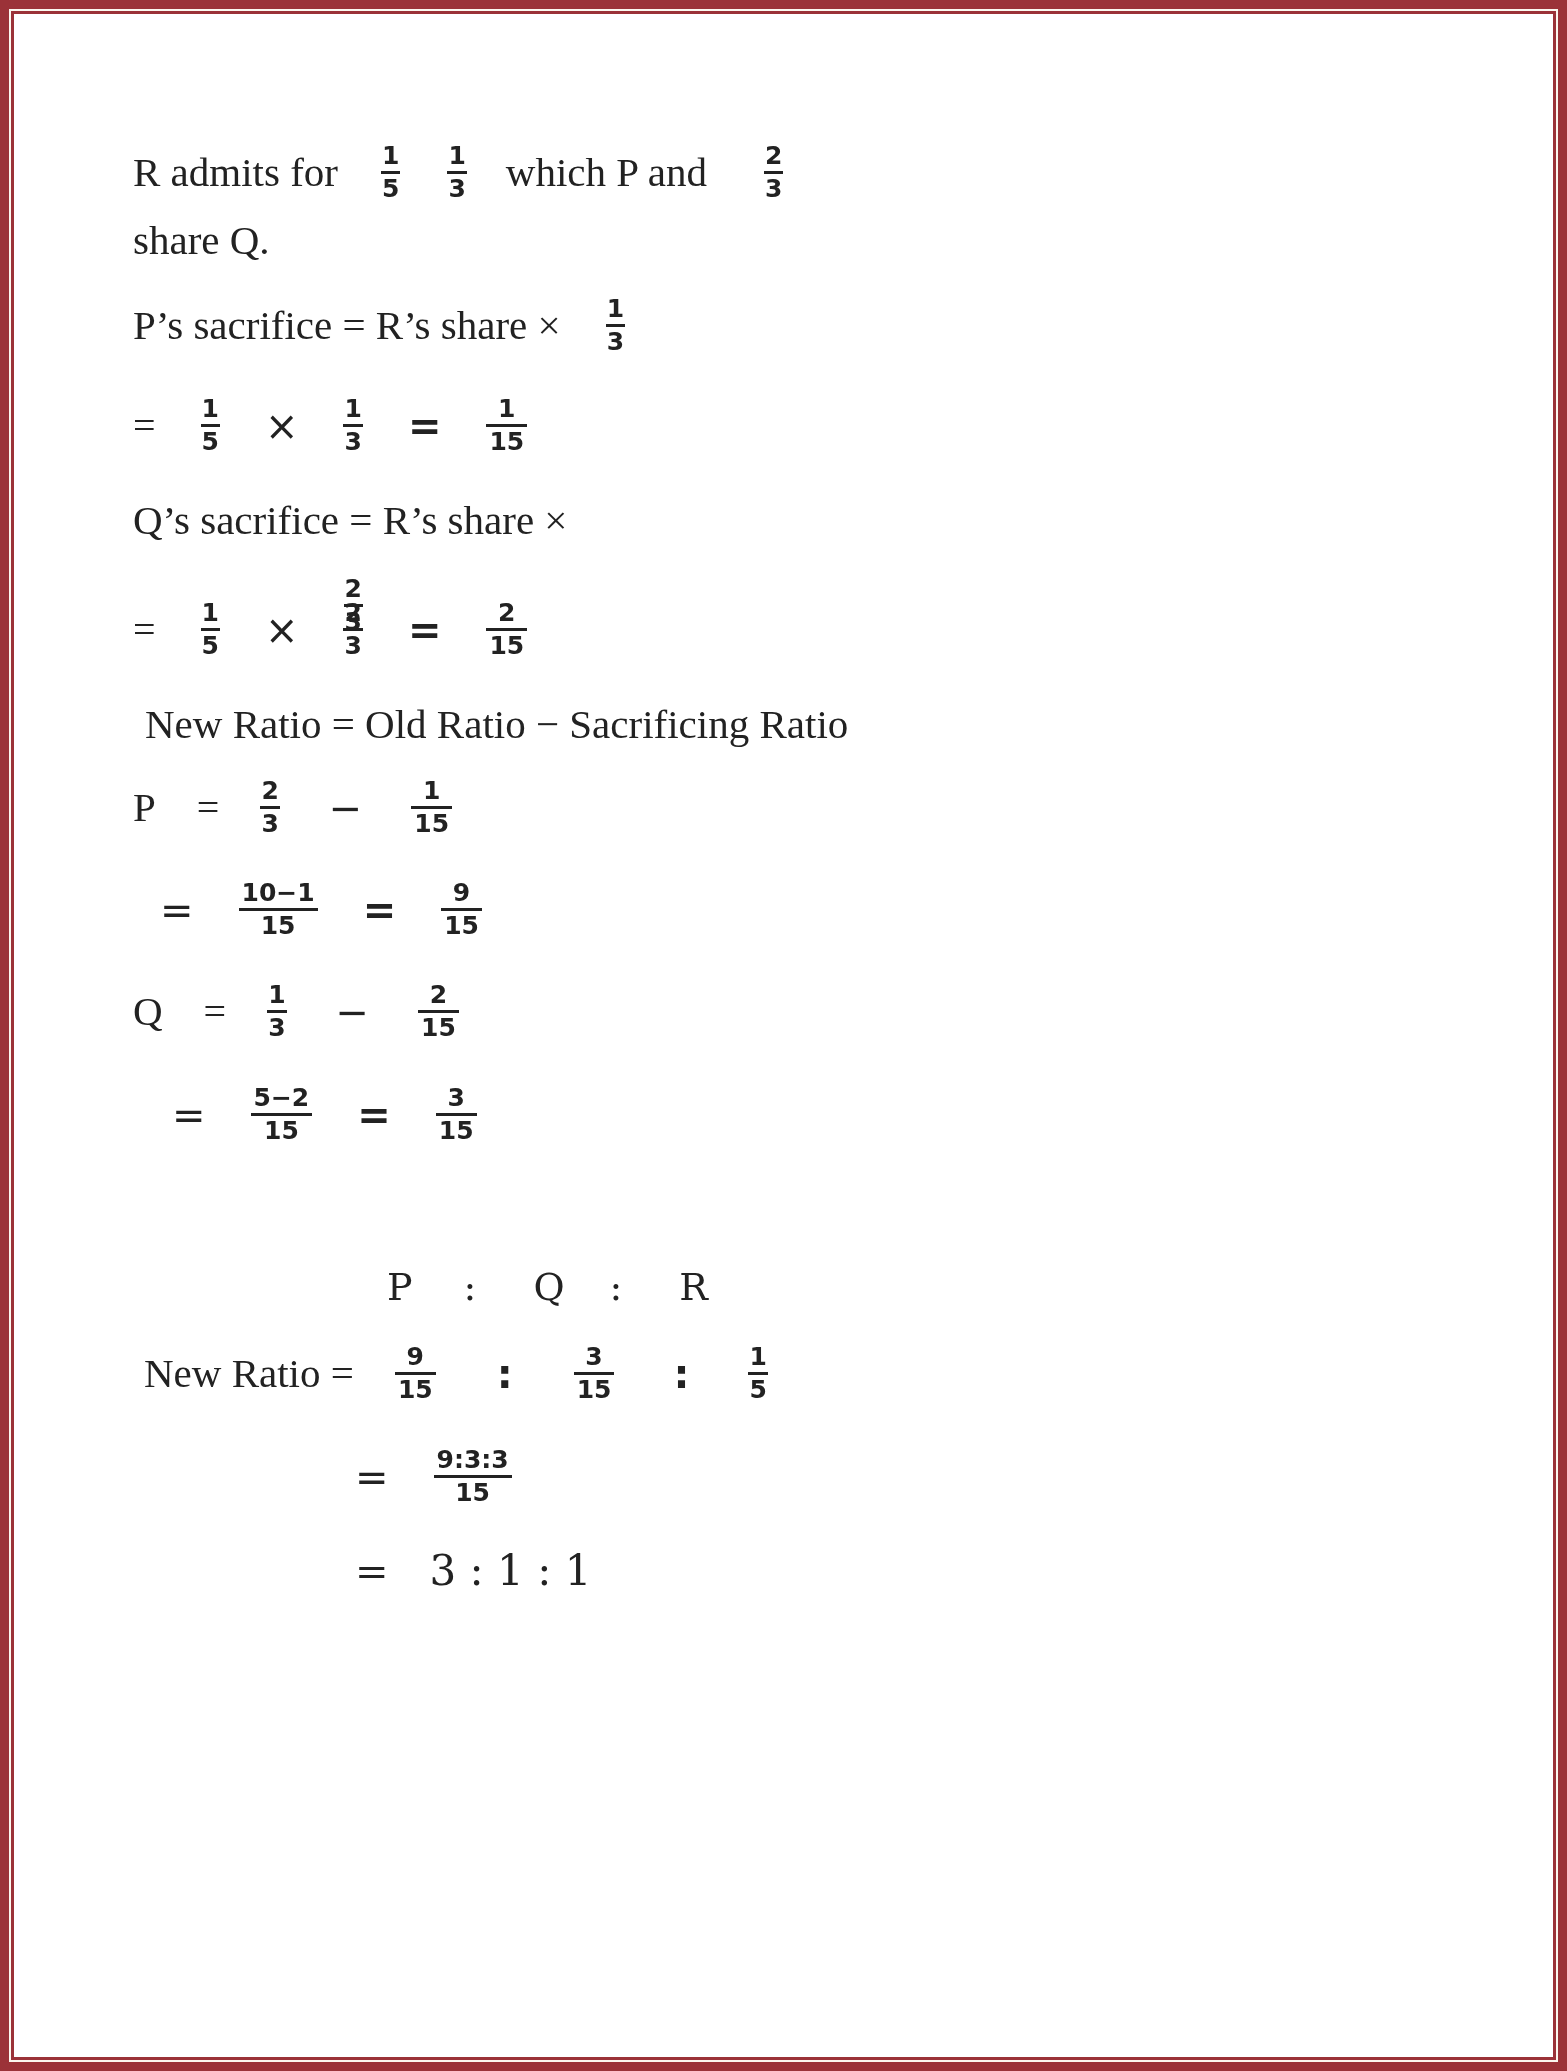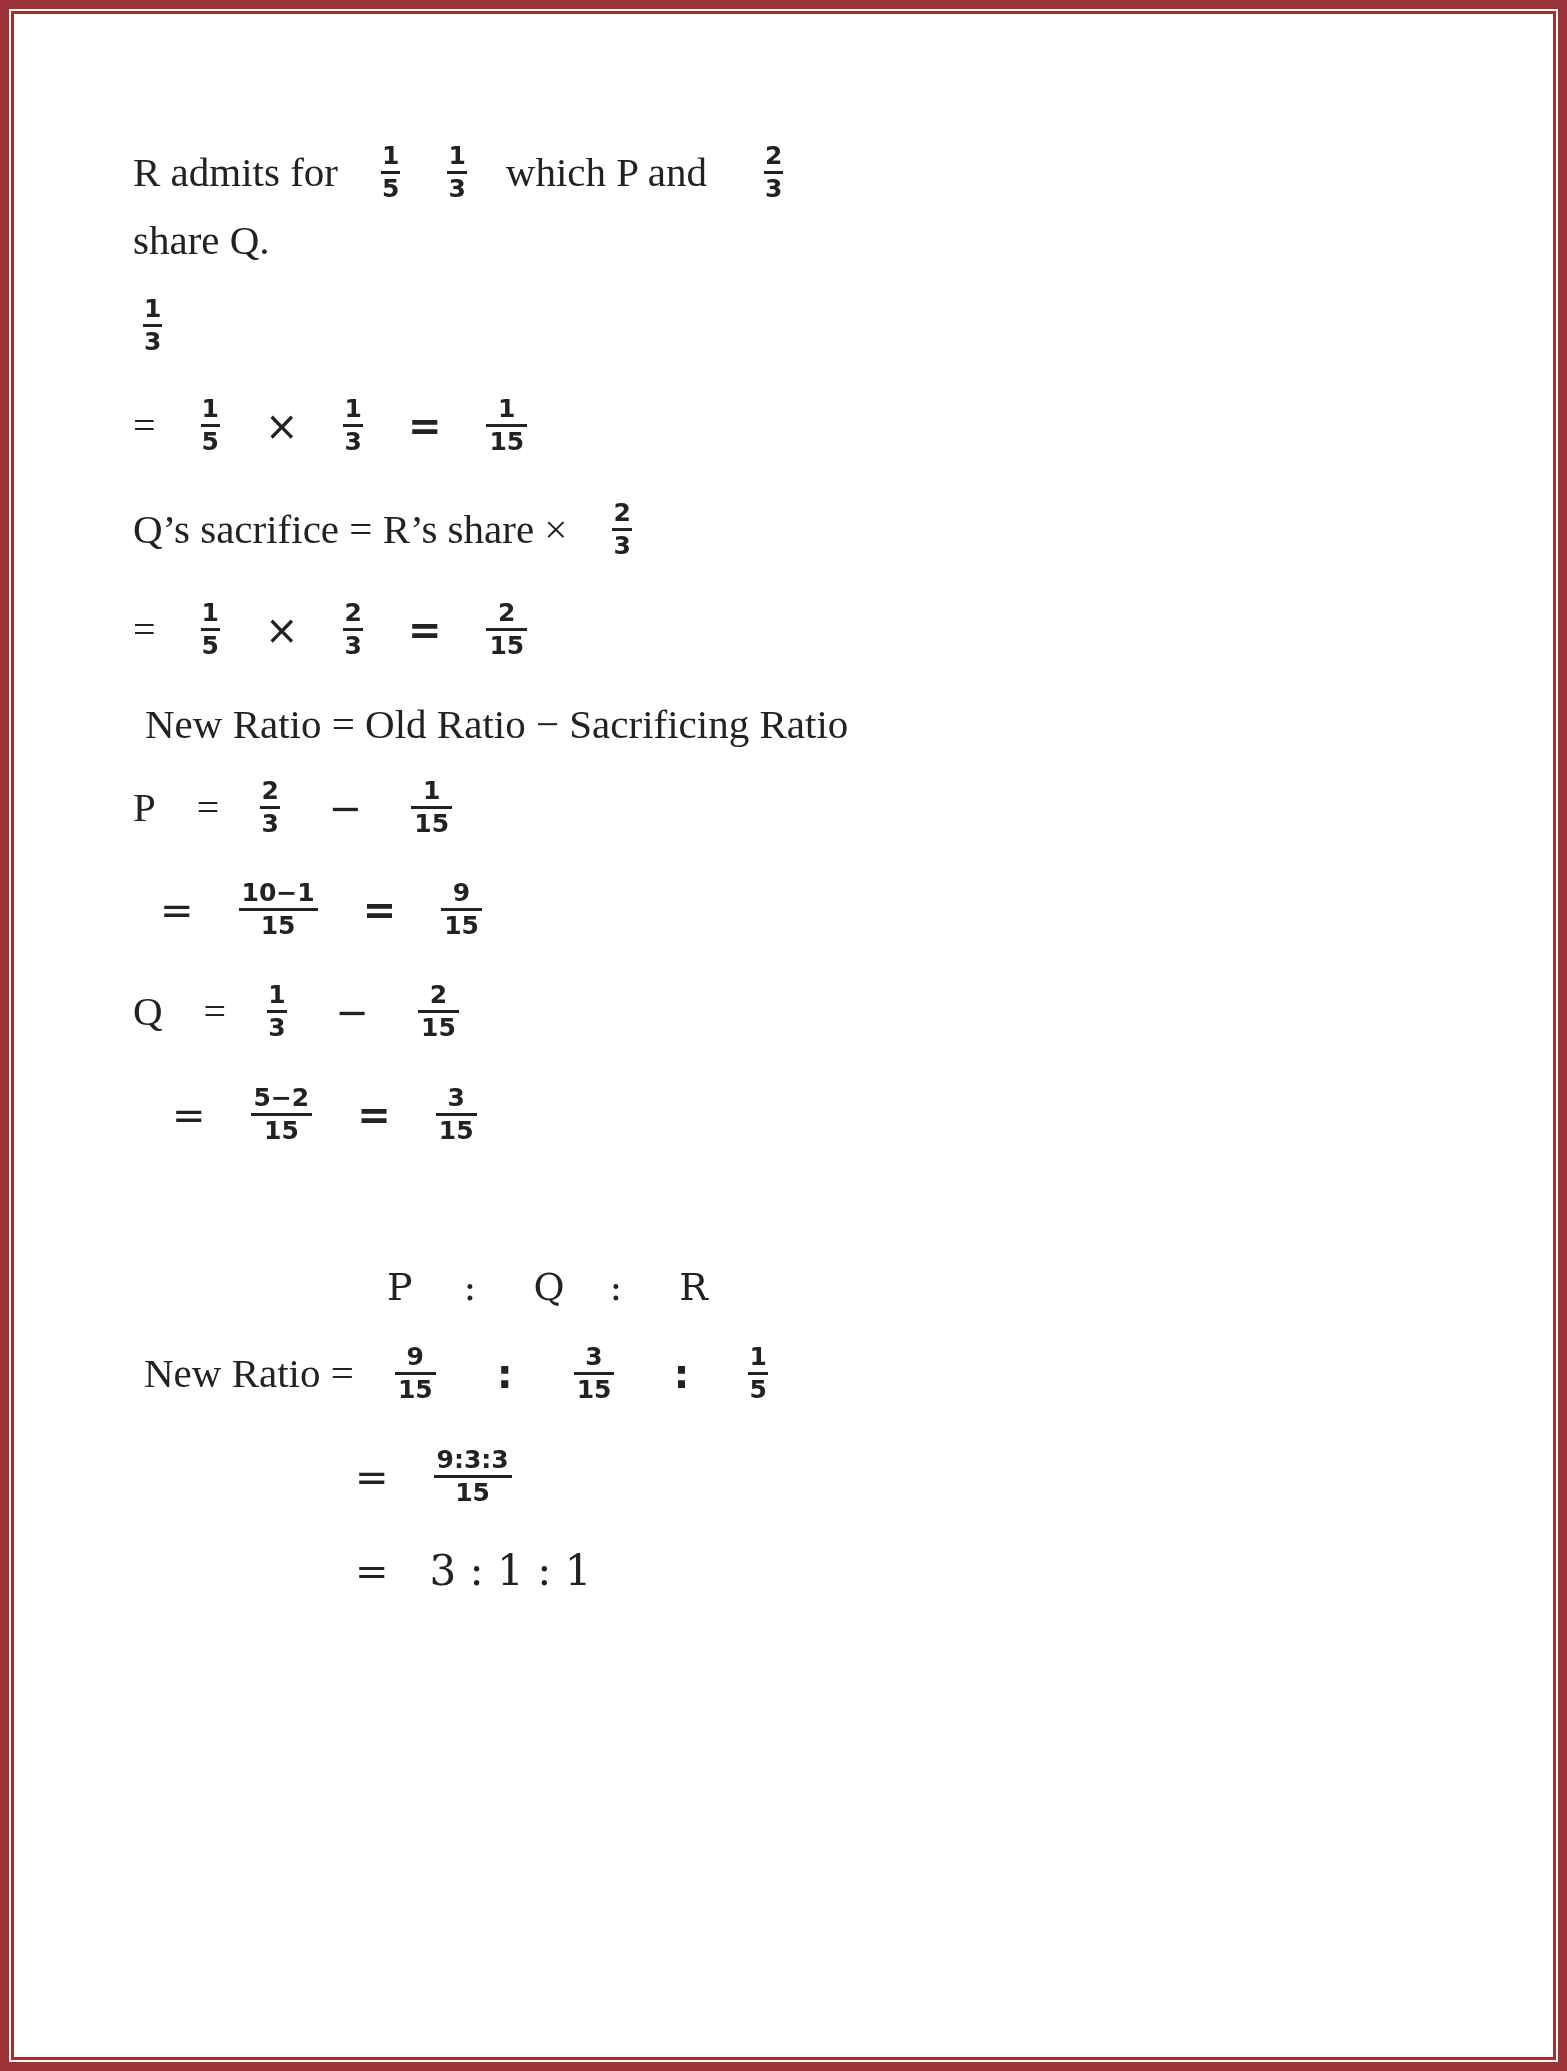--- a/index.html
+++ b/index.html
@@ -64,20 +64,21 @@
     <span class="num">2</span>
       <span class="bar"></span>
       <span class="den">3</span>
   </span>
 </div>
 <div class="line" style="left:133px; top:220px;">
   <span class="txt">share Q.</span>
 </div>
 
 <div class="line" style="left:133px; top:296px;">
+  <span class="txt">P’s sacrifice = R’s share ×</span>
   <span class="frac thin" style="margin-left:10px">
     <span class="num">1</span>
       <span class="bar"></span>
       <span class="den">3</span>
   </span>
 </div>
 <div class="line" style="left:133px; top:396px;">
   <span class="op" style="margin-left:0">=</span>
   <span class="frac thin">
       <span class="num">1</span>
@@ -91,21 +92,21 @@
       <span class="den">3</span>
     </span>
   <span class="op sans" style="font-weight:bold">=</span>
   <span class="frac">
       <span class="num">1</span>
       <span class="bar"></span>
       <span class="den">15</span>
     </span>
 </div>
 
-<div class="line" style="left:133px; top:500px;">
+<div class="line" style="left:133px; top:500px;flex-direction:column;">
   <span class="txt">Q’s sacrifice = R’s share ×</span>
   <span class="frac thin" style="margin-left:10px">
     <span class="num">2</span>
       <span class="bar"></span>
       <span class="den">3</span>
   </span>
 </div>
 <div class="line" style="left:133px; top:600px;">
   <span class="op" style="margin-left:0">=</span>
   <span class="frac thin">

